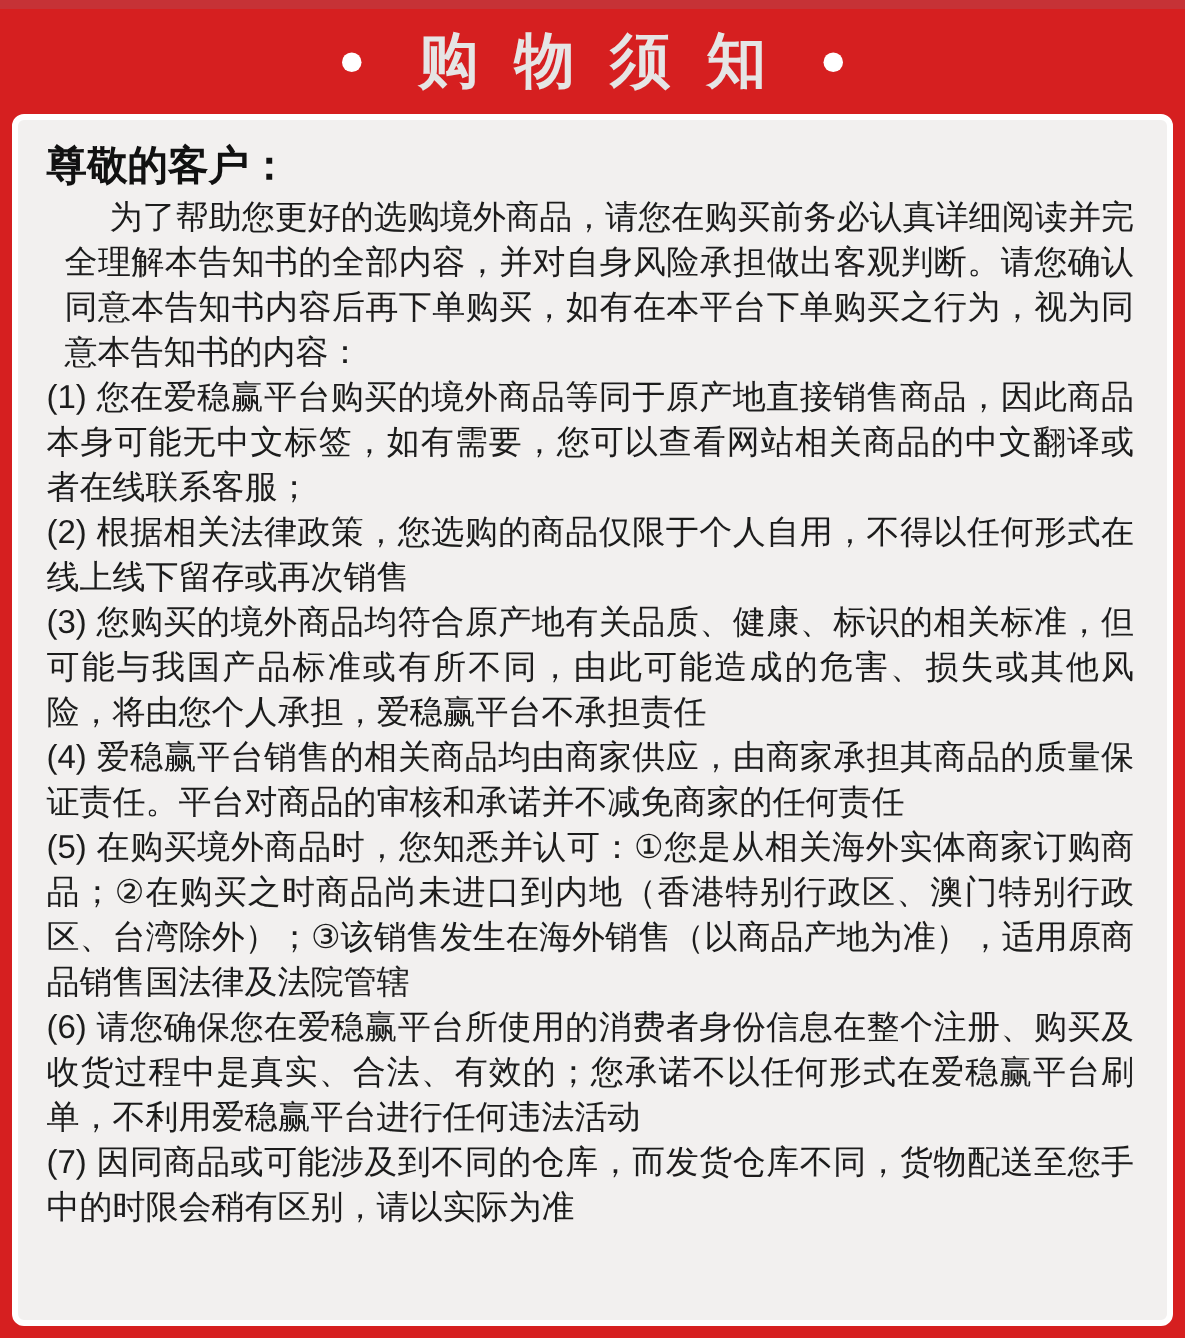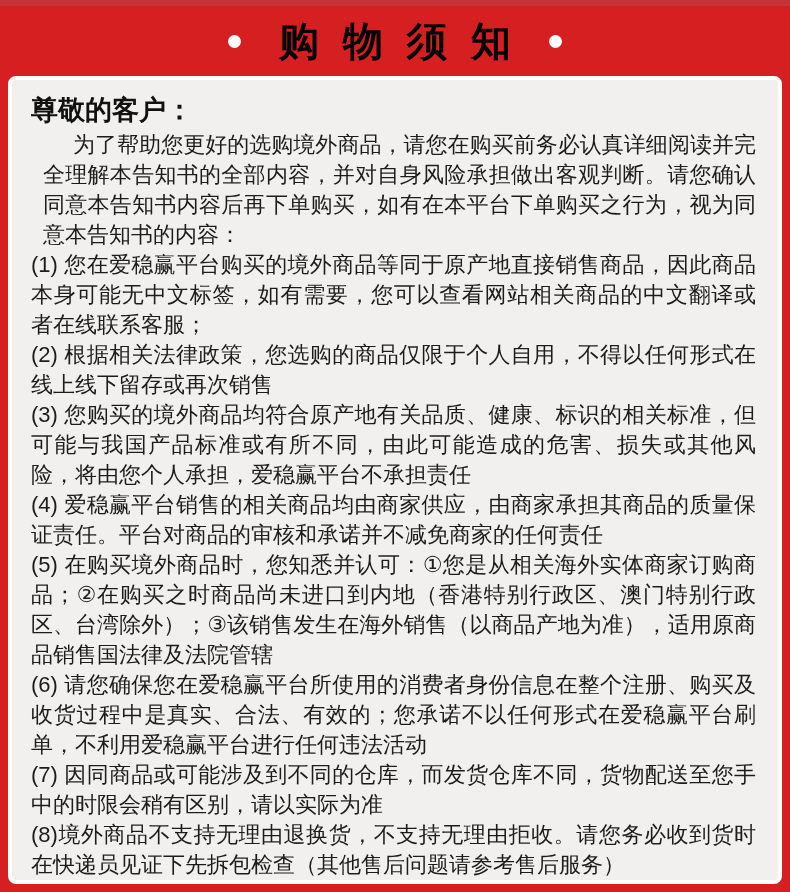--- a/index.html
+++ b/index.html
@@ -24,21 +24,21 @@
     justify-content: center;
   }
   .banner-dot {
     width: 13px;
     height: 13px;
     border-radius: 50%;
     background: #ffffff;
     flex: 0 0 auto;
   }
   .banner-title {
-    color: #000000;
+    color: #e5e5e5;
     font-size: 40px;
     font-weight: 700;
     letter-spacing: 24px;
     margin: 0 14px 0 38px;
     white-space: nowrap;
     line-height: 1;
   }
   .panel {
     box-sizing: border-box;
     margin: 0 8px;
@@ -85,15 +85,14 @@
   <div class="content">
     <h2 class="salutation">尊敬的客户：</h2>
     <p class="body-text intro">为了帮助您更好的选购境外商品，请您在购买前务必认真详细阅读并完全理解本告知书的全部内容，并对自身风险承担做出客观判断。请您确认同意本告知书内容后再下单购买，如有在本平台下单购买之行为，视为同意本告知书的内容：</p>
     <p class="body-text">(1) 您在爱稳赢平台购买的境外商品等同于原产地直接销售商品，因此商品本身可能无中文标签，如有需要，您可以查看网站相关商品的中文翻译或者在线联系客服；</p>
     <p class="body-text">(2) 根据相关法律政策，您选购的商品仅限于个人自用，不得以任何形式在线上线下留存或再次销售</p>
     <p class="body-text">(3) 您购买的境外商品均符合原产地有关品质、健康、标识的相关标准，但可能与我国产品标准或有所不同，由此可能造成的危害、损失或其他风险，将由您个人承担，爱稳赢平台不承担责任</p>
     <p class="body-text">(4) 爱稳赢平台销售的相关商品均由商家供应，由商家承担其商品的质量保证责任。平台对商品的审核和承诺并不减免商家的任何责任</p>
     <p class="body-text">(5) 在购买境外商品时，您知悉并认可：①您是从相关海外实体商家订购商品；②在购买之时商品尚未进口到内地（香港特别行政区、澳门特别行政区、台湾除外）；③该销售发生在海外销售（以商品产地为准），适用原商品销售国法律及法院管辖</p>
     <p class="body-text">(6) 请您确保您在爱稳赢平台所使用的消费者身份信息在整个注册、购买及收货过程中是真实、合法、有效的；您承诺不以任何形式在爱稳赢平台刷单，不利用爱稳赢平台进行任何违法活动</p>
     <p class="body-text">(7) 因同商品或可能涉及到不同的仓库，而发货仓库不同，货物配送至您手中的时限会稍有区别，请以实际为准</p>
-    <p class="body-text">(8)境外商品不支持无理由退换货，不支持无理由拒收。请您务必收到货时在快递员见证下先拆包检查（其他售后问题请参考售后服务）</p>
   </div>
 </div>
 
 </body></html>

